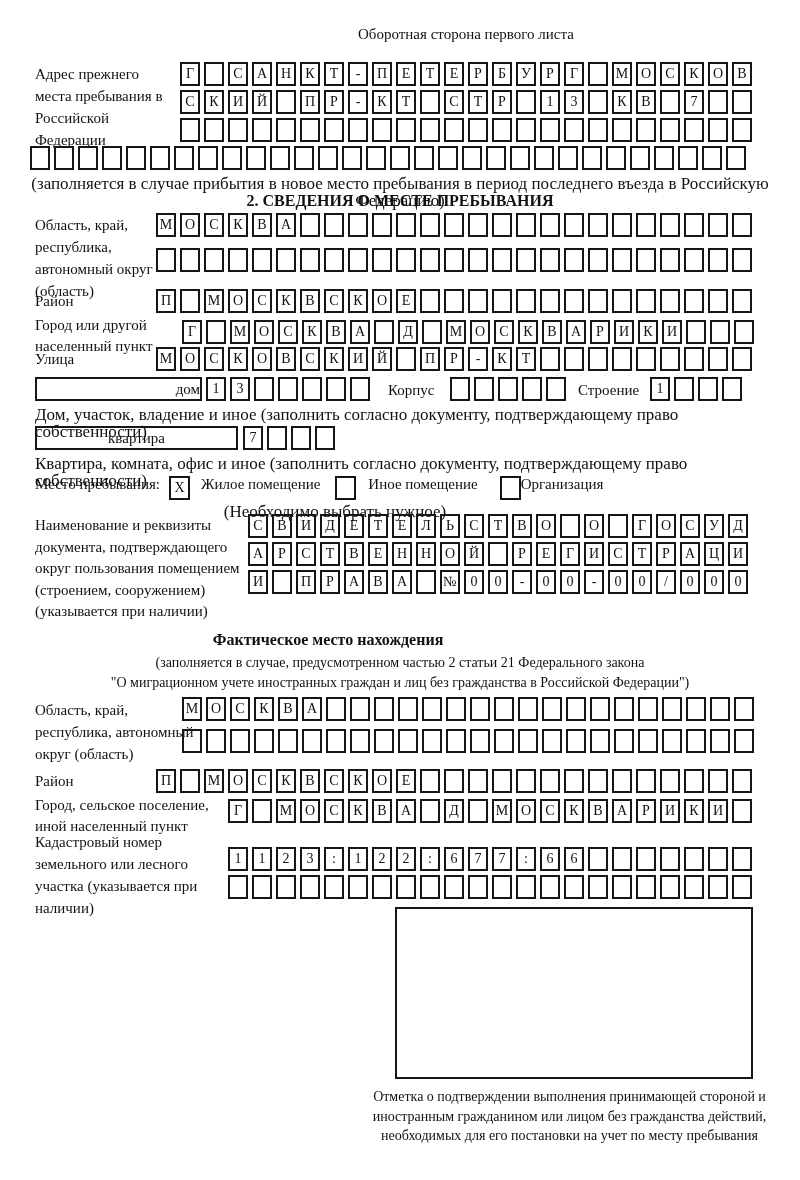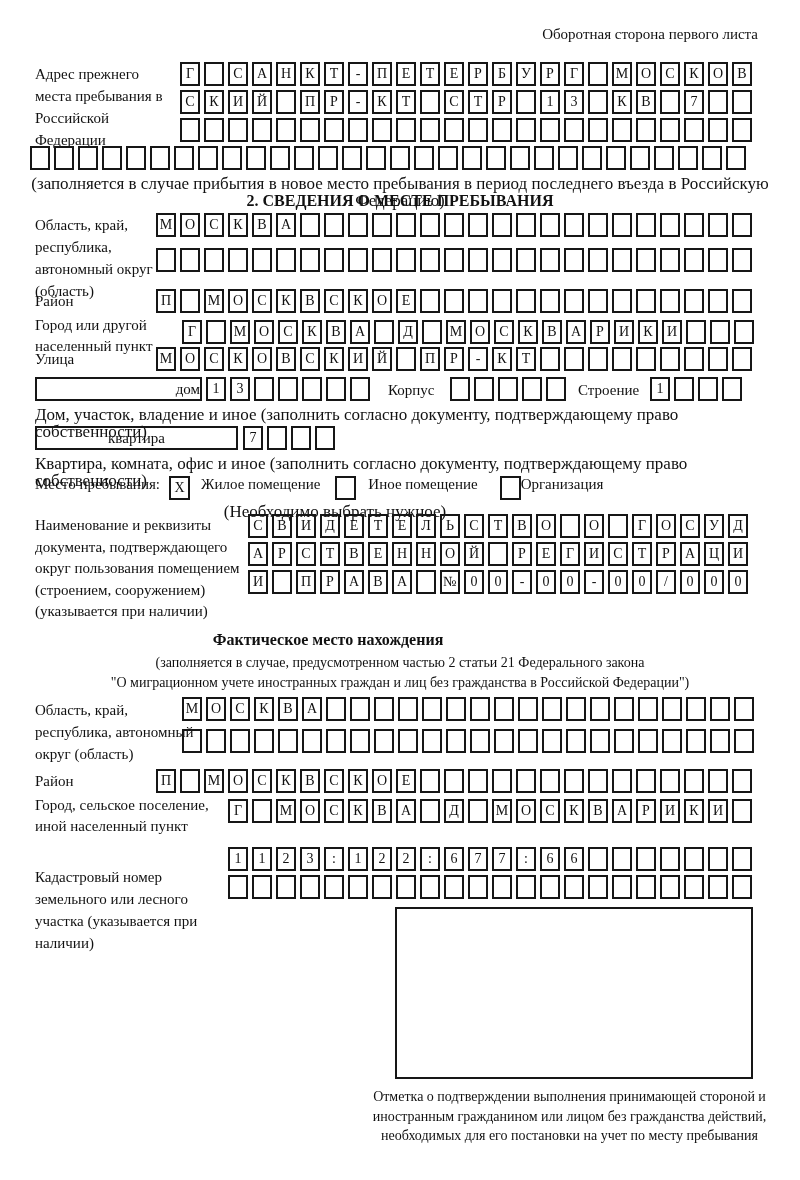--- a/index.html
+++ b/index.html
@@ -1,20 +1,20 @@
 <!DOCTYPE html>
 <html><head>
 <meta charset="utf-8">
 <style>
   html,body{margin:0;padding:0;background:#fff;}
   body{width:800px;height:1180px;position:relative;
        font-family:"Liberation Serif","DejaVu Serif",serif;color:#111;}
   .abs{position:absolute;}
   .center{text-align:center;}
-  .right{text-align:right;}
+  .right{}
   .bold{font-weight:bold;}
   .lbl{font-size:15px;line-height:22px;}
   .cap{font-size:17px;line-height:17px;}
   .boxrow{display:flex;}
   .cell{box-sizing:content-box;width:16px;height:20px;border:2px solid #161616;
         margin-right:4px;font-size:14px;line-height:20px;text-align:center;
         display:inline-block;overflow:hidden;}
   .widebox{box-sizing:border-box;height:24px;border:2px solid #161616;
            text-align:center;line-height:20px;font-size:15px;}
   .cb{box-sizing:content-box;width:17px;height:20px;border:2px solid #161616;
@@ -508,21 +508,21 @@
     <span class="cell">К</span>
     <span class="cell">В</span>
     <span class="cell">А</span>
     <span class="cell">Р</span>
     <span class="cell">И</span>
     <span class="cell">К</span>
     <span class="cell">И</span>
     <span class="cell"></span>
   </div>
 
-<div class="abs lbl" style="left:35px;top:831px;width:180px;margin-top:35px;">Кадастровый номер земельного или лесного участка (указывается при наличии)</div>
+<div class="abs lbl" style="left:35px;top:831px;width:180px;">Кадастровый номер земельного или лесного участка (указывается при наличии)</div>
 <div class="abs boxrow" style="left:228px;top:847px;">
     <span class="cell">1</span>
     <span class="cell">1</span>
     <span class="cell">2</span>
     <span class="cell">3</span>
     <span class="cell">:</span>
     <span class="cell">1</span>
     <span class="cell">2</span>
     <span class="cell">2</span>
     <span class="cell">:</span>

